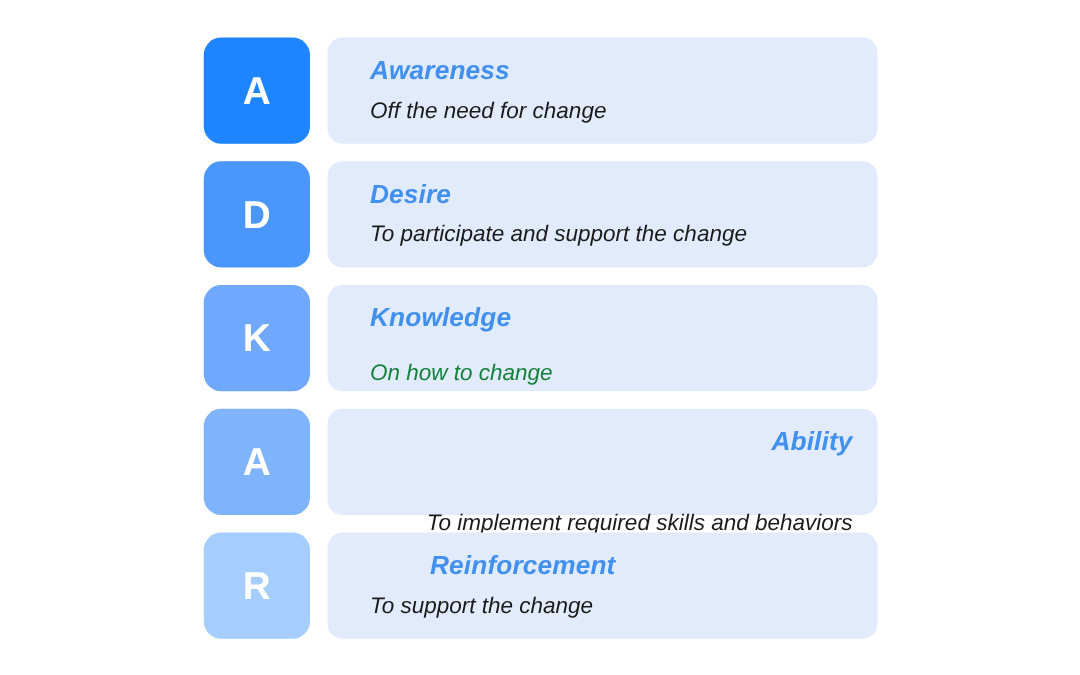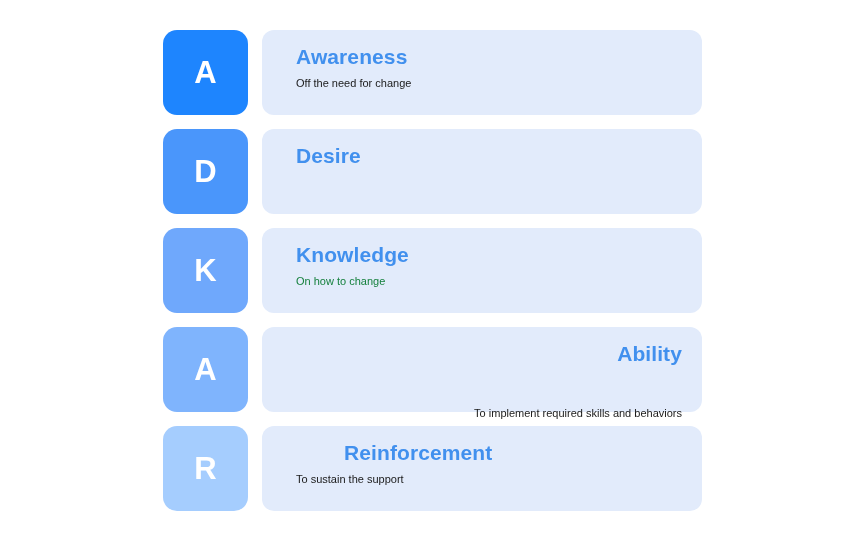--- a/index.html
+++ b/index.html
@@ -53,34 +53,35 @@
     width: 440px;
     height: 85px;
     margin-left: 14px;
     background: #e2ebfb;
     border-radius: 12px;
     box-sizing: border-box;
     padding: 15px 20px 0 34px;
     display: flex;
     flex-direction: column;
     justify-content: flex-start;
+    font-style: italic;
   }
 
   .panel-title {
     color: #4190ee;
     font-size: 21px;
     font-weight: bold;
     line-height: 1.18;
     letter-spacing: 0.1px;
     white-space: nowrap;
   }
 
   .panel-desc {
     color: #1a1a1a;
-    font-size: 11px;
+    font-size: 18px;
     font-weight: normal;
     line-height: 1.25;
     margin-top: 7px;
     white-space: nowrap;
   }
 </style>
 </head>
 <body style="background: rgb(255, 255, 255);">
 
 <div id="adkar-diagram">
@@ -94,28 +95,29 @@
       <div class="panel-desc" style="color: rgb(26, 26, 26);">Off the need for change</div>
     </div>
   </div>
 
   <div class="adkar-row" style="top:129px;">
     <div class="letter-tile" style="background-color: rgb(74, 150, 251);">
       <span class="letter-glyph" style="color: rgb(255, 255, 255);">D</span>
     </div>
     <div class="info-panel" style="background-color: rgb(226, 235, 251);">
       <div class="panel-title" style="color: rgb(65, 144, 238);">Desire</div>
+      <div class="panel-desc" style="color: rgb(26, 26, 26);">To participate and support the change</div>
     </div>
   </div>
 
   <div class="adkar-row" style="top:228px;">
     <div class="letter-tile" style="background-color: rgb(111, 168, 252);">
       <span class="letter-glyph" style="color: rgb(255, 255, 255);">K</span>
     </div>
-    <div class="info-panel" style="background-color: rgb(226, 235, 251);">
+    <div class="info-panel" style="background-color: rgb(226, 235, 251); gap: 12px;">
       <div class="panel-title" style="color: rgb(65, 144, 238);">Knowledge</div>
       <div class="panel-desc" style="color: #15803d;">On how to change</div>
     </div>
   </div>
 
   <div class="adkar-row" style="top:327px;">
     <div class="letter-tile" style="background-color: rgb(127, 180, 253);">
       <span class="letter-glyph" style="color: rgb(255, 255, 255);">A</span>
     </div>
     <div class="info-panel" style="background-color: rgb(226, 235, 251); align-items: flex-end;">
@@ -123,17 +125,17 @@
       <div class="panel-desc" style="color: rgb(26, 26, 26); margin-top: 40px;">To implement required skills and behaviors</div>
     </div>
   </div>
 
   <div class="adkar-row" style="top:426px;">
     <div class="letter-tile" style="background-color: rgb(165, 205, 254);">
       <span class="letter-glyph" style="color: rgb(255, 255, 255);">R</span>
     </div>
     <div class="info-panel" style="background-color: rgb(226, 235, 251);">
       <div class="panel-title" style="color: rgb(65, 144, 238); margin-left: 48px;">Reinforcement</div>
-      <div class="panel-desc" style="color: rgb(26, 26, 26);">To sustain the support</div>
+      <div class="panel-desc" style="color: rgb(26, 26, 26);">To support the change</div>
     </div>
   </div>
 
 </div>
 
 </body></html>

